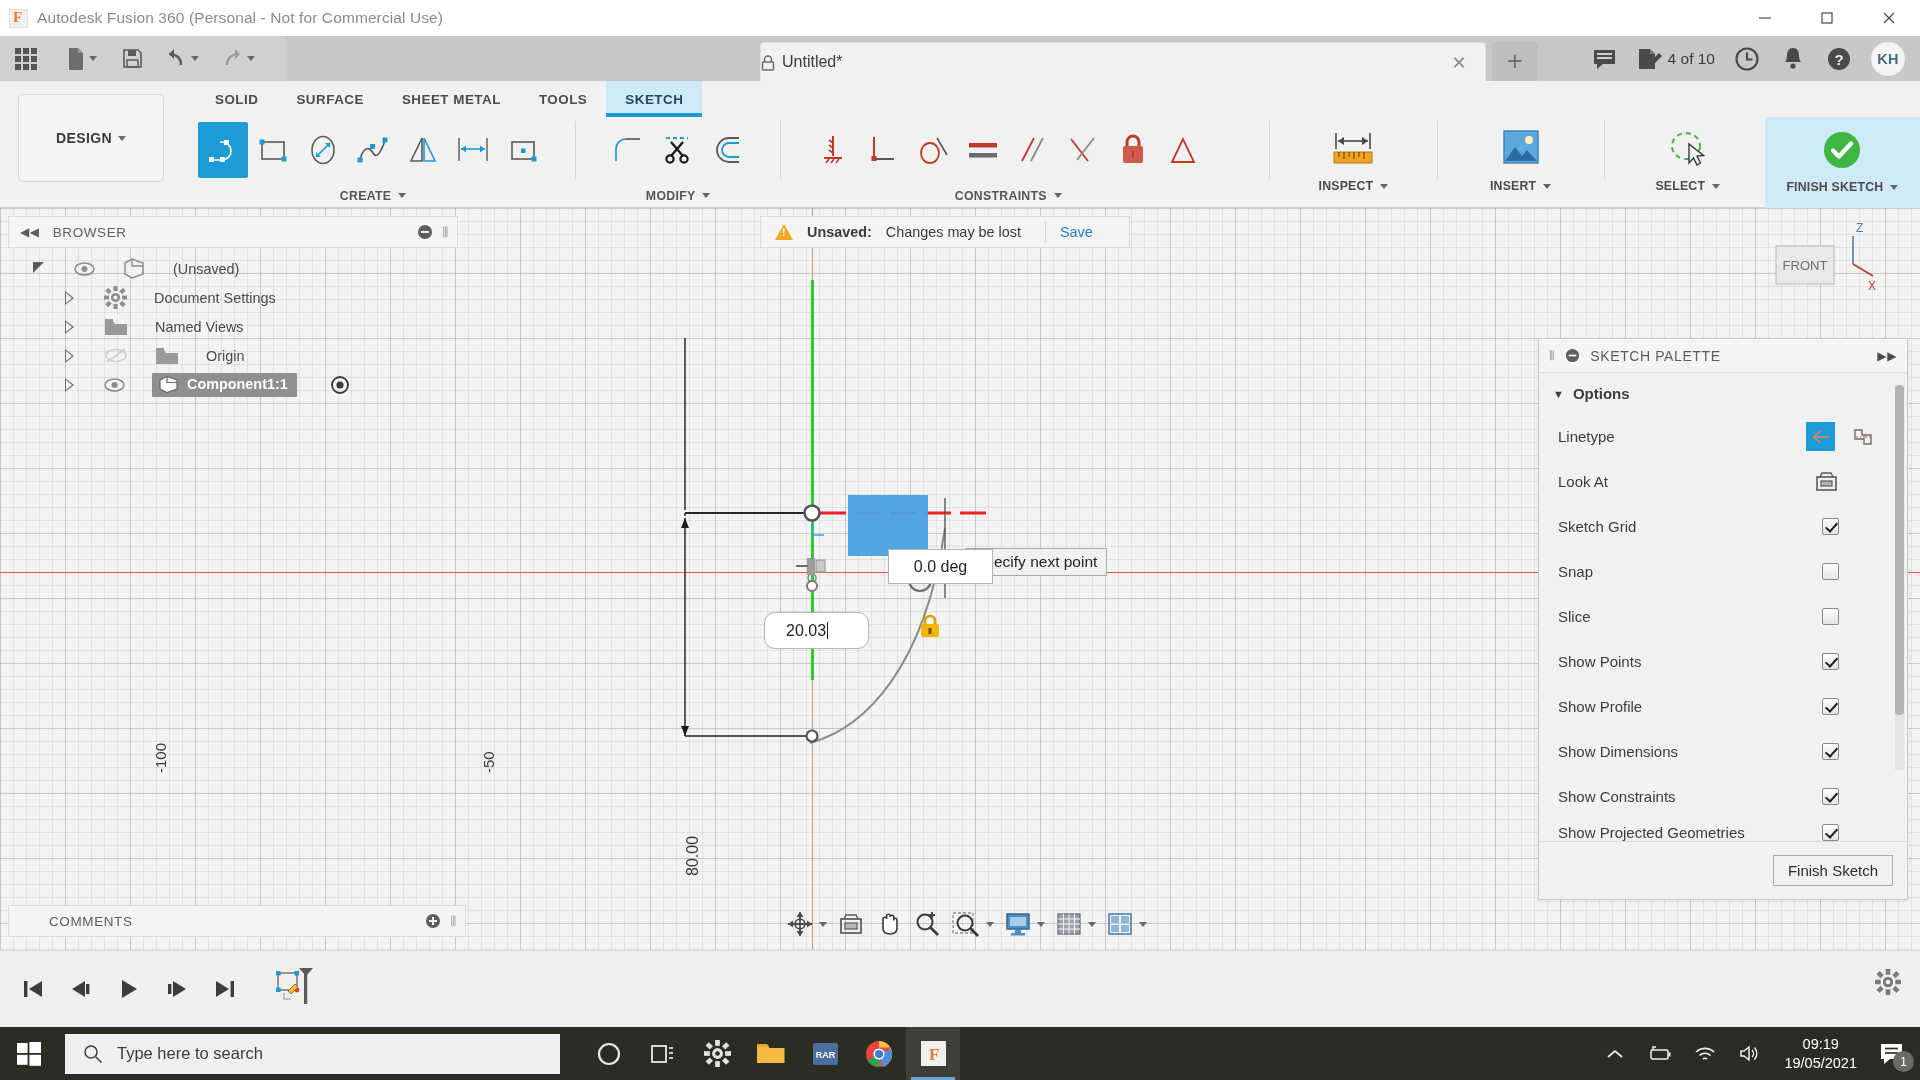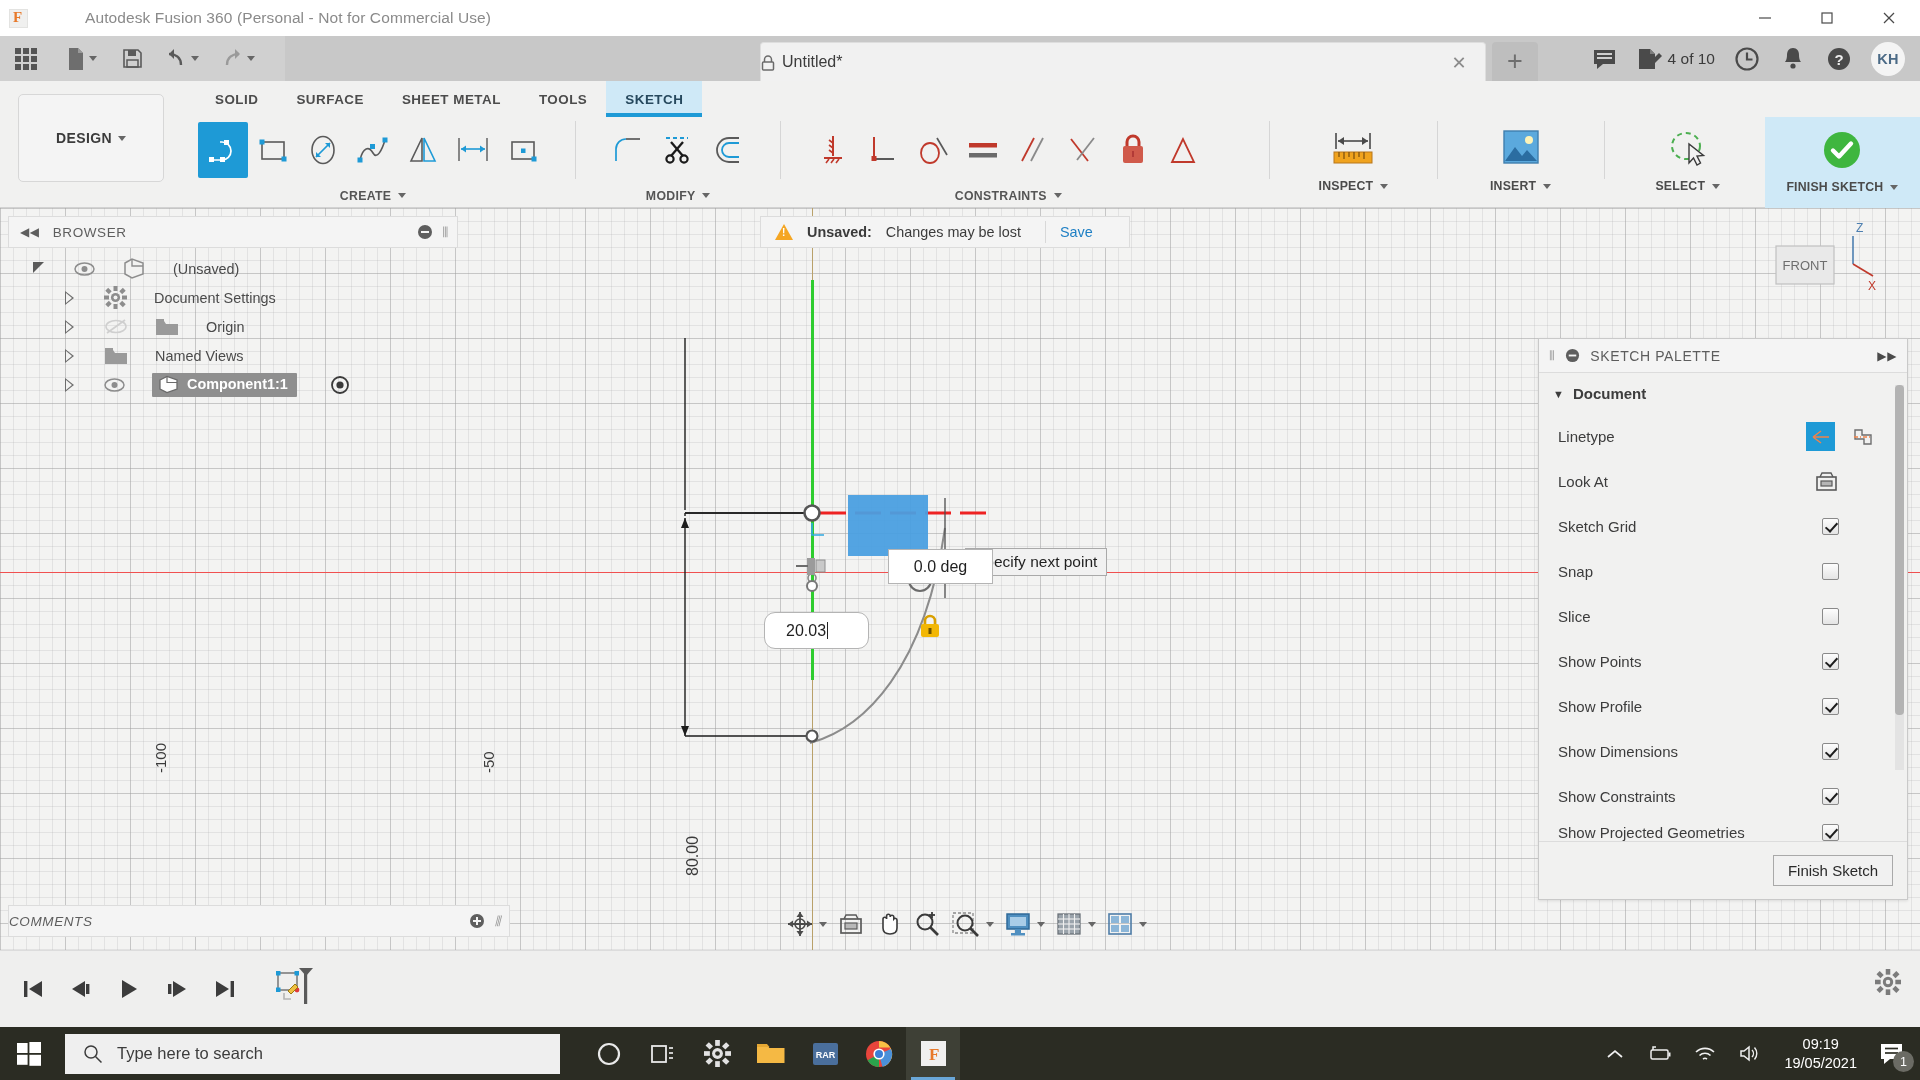--- a/index.html
+++ b/index.html
@@ -21,21 +21,21 @@
     width: 19px; height: 19px; margin-left: 9px; margin-right: 9px;
     background: #f0f0ef; border: 1px solid #e3e3e1; position: relative;
     display: inline-block;
   }
   .titlebar .appicon::before {
     content: "F"; position: absolute; left: 3px; top: -1px;
     font-family: "Liberation Serif", serif; font-size: 15px;
     font-weight: bold; color: #e8792a;
   }
   .titlebar .apptitle {
-    font-size: 15.5px; color: #8a8a8a; letter-spacing: .1px; margin-left: 48px;
+    font-size: 15.5px; color: #8a8a8a; letter-spacing: .1px;
   }
   .wincontrols {
     position: absolute; right: 0; top: 0; height: 36px; display: flex;
   }
   .wincontrols div {
     width: 62px; height: 36px; display: flex; align-items: center;
     justify-content: center; color: #4a4a4a;
   }
 
   
@@ -315,24 +315,24 @@
     background: #efefee; border-top: 1px solid #dcdcdc;
     display: flex; align-items: center;
   }
   .tl-btn {
     width: 38px; height: 40px; display: flex; align-items: center;
     justify-content: center; border-radius: 2px;
   }
   .tl-gear { position: absolute; right: 19px; top: 18px; }
 
   .comments {
-    position: absolute; left: 8px; top: 905px; width: 502px; height: 32px;
+    position: absolute; left: 8px; top: 905px; width: 458px; height: 32px;
     background: #f4f4f4; border: 1px solid #dcdcdc; display: flex;
-    align-items: center; z-index: 6;
-    font-size: 13.5px; color: #5e5e5e; letter-spacing: .6px; font-style: italic;
+    align-items: center; padding-left: 40px; z-index: 6;
+    font-size: 13.5px; color: #5e5e5e; letter-spacing: .6px;
   }
   .comments .ch-right { position: absolute; right: 8px; display: flex; align-items: center; gap: 9px; }
 
   
   .taskbar {
     position: absolute; left: 0; top: 1027px; width: 1920px; height: 53px;
     background: #2b2c23; display: flex; align-items: center;
   }
   .start {
     width: 58px; height: 53px; display: flex; align-items: center; justify-content: center;
@@ -857,37 +857,37 @@
               <rect x="2.5" y="2.5" width="4" height="5" transform="rotate(-45 4.5 5)"></rect>
               <rect x="16.5" y="15.5" width="4" height="5" transform="rotate(-45 18.5 18)"></rect>
               <rect x="16.5" y="2.5" width="4" height="5" transform="rotate(45 18.5 5)"></rect>
               <rect x="2.5" y="15.5" width="4" height="5" transform="rotate(45 4.5 18)"></rect>
             </g>
           </svg>
         <span>Document Settings</span>
       </div>
       <div class="trow" style="padding-left:55px">
         <span class="tri-outline"></span>
+        <svg width="24" height="19" viewBox="0 0 24 19">
+            <path d="M1 4 h8 l2 3 h12 v11 h-22 z" fill="#9a9a9a"></path>
+            <rect x="1" y="2" width="8" height="3" fill="#9a9a9a"></rect>
+          </svg>
+        <span>Named Views</span>
+      </div>
+      <div class="trow" style="padding-left:55px">
+        <span class="tri-outline"></span>
         <svg width="24" height="17" viewBox="0 0 24 17">
             <ellipse cx="12" cy="8.5" rx="10" ry="6" fill="none" stroke="#cfcfcf" stroke-width="1.5"></ellipse>
             <line x1="3" y1="15" x2="21" y2="2" stroke="#cfcfcf" stroke-width="1.8"></line>
           </svg>
         <svg width="24" height="19" viewBox="0 0 24 19">
             <path d="M1 4 h8 l2 3 h12 v11 h-22 z" fill="#9a9a9a"></path>
             <rect x="1" y="2" width="8" height="3" fill="#9a9a9a"></rect>
           </svg>
         <span>Origin</span>
-      </div>
-      <div class="trow" style="padding-left:55px">
-        <span class="tri-outline"></span>
-        <svg width="24" height="19" viewBox="0 0 24 19">
-            <path d="M1 4 h8 l2 3 h12 v11 h-22 z" fill="#9a9a9a"></path>
-            <rect x="1" y="2" width="8" height="3" fill="#9a9a9a"></rect>
-          </svg>
-        <span>Named Views</span>
       </div>
       <div class="trow" style="padding-left:55px">
         <span class="tri-outline"></span>
         <svg width="21" height="16" viewBox="0 0 21 16">
             <ellipse cx="10.5" cy="8" rx="9.5" ry="6" fill="none" stroke="#8d8d8d" stroke-width="1.5"></ellipse>
             <circle cx="10.5" cy="8" r="3" fill="#8d8d8d"></circle>
           </svg>
         <span class="label-sel" style="display:flex;align-items:center;gap:8px">
           <svg width="21" height="19" viewBox="0 0 21 19">
               <path d="M2 5 l7 -3.5 l10 3.5 v9 l-10 3.5 l-7 -3.5 z" fill="#fdfdfd" stroke="#6a6a6a" stroke-width="1.3"></path>
@@ -909,21 +909,21 @@
       <svg width="15" height="15" viewBox="0 0 16 16">
           <circle cx="8" cy="8" r="7" fill="#5e5e5e"></circle>
           <line x1="4" y1="8" x2="12" y2="8" stroke="#f4f4f4" stroke-width="2"></line>
         </svg>
       <span>SKETCH PALETTE</span>
       <span style="margin-left:auto;color:#4a4a4a;font-size:12px">▶▶</span>
     </div>
     <div class="palette-body">
       <div class="opt-head">
         <span style="font-size:11px;color:#3d3d3d">▼</span>
-        <span>Document</span>
+        <span>Options</span>
       </div>
 
       <div class="opt-row">
         <span>Linetype</span>
         <span class="oval">
           <span style="width:29px;height:29px;background:#1e9ad6;display:flex;align-items:center;justify-content:center">
             <svg width="22" height="22" viewBox="0 0 22 22">
                 <path d="M3 11 l8 -6 M3 11 l8 6 M3 11 h16" stroke="#f0824a" stroke-width="1.5" fill="none"></path>
               </svg>
           </span>

